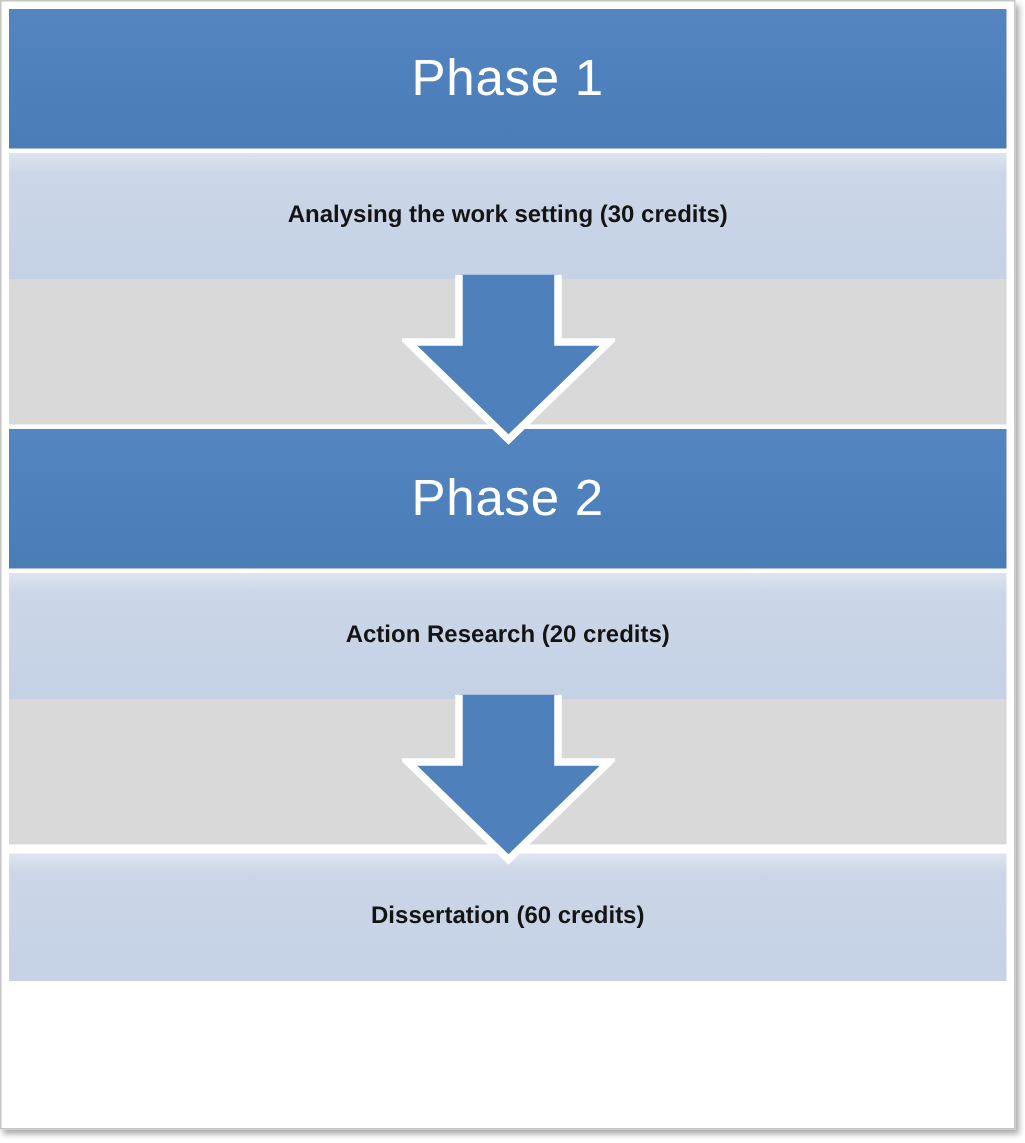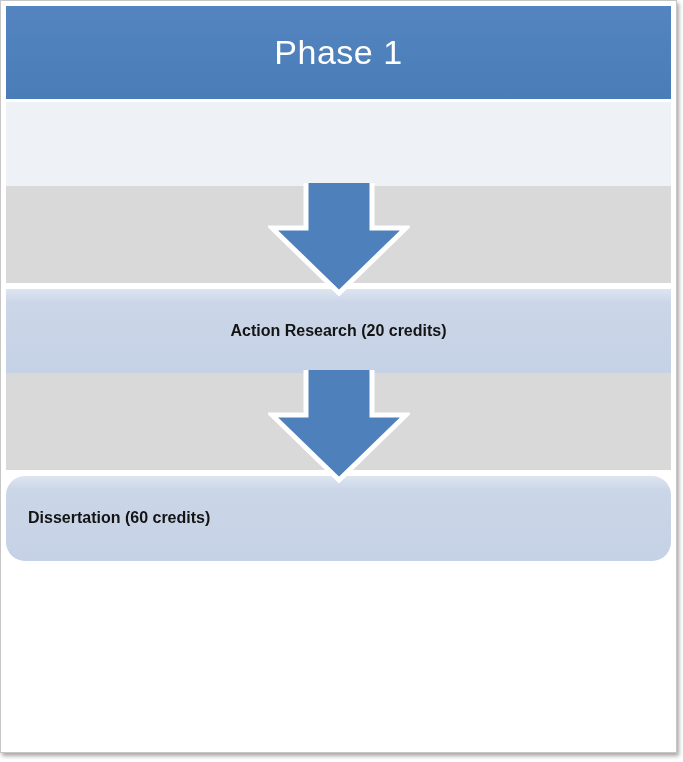--- a/index.html
+++ b/index.html
@@ -42,25 +42,25 @@
     background: linear-gradient(180deg, #dee5f0 0%, #cbd6e8 16%, #c5d1e5 100%);
     display: flex; align-items: center; justify-content: center;
     text-align: center;
     font-weight: bold; font-size: 16px; color: #141414;
     line-height: 1.3;
     padding: 0 22px; box-sizing: border-box;
   }
   .module-full {
     height: 85px; flex: 0 0 85px;
     background: linear-gradient(180deg, #dee5f0 0%, #cbd6e8 16%, #c5d1e5 100%);
-    display: flex; align-items: center; 
+    display: flex; align-items: center; justify-content: center;
     text-align: center;
     font-weight: bold; font-size: 16px; color: #141414;
     line-height: 1.3;
-    padding: 0 22px; box-sizing: border-box; border-radius: 19px;
+    padding: 0 22px; box-sizing: border-box;
   }
   .arrow-band {
     height: 97px; flex: 0 0 97px;
     background: #d9d9d9;
     position: relative; z-index: 2;
   }
   .arrow-band svg {
     position: absolute; left: 50%; top: -3px;
     transform: translateX(-50%);
     display: block;
@@ -71,29 +71,35 @@
 
 <div class="canvas">
   <div class="frame">
     <div class="content">
 
       <div class="phase-header">
         <span class="phase-title">Phase 1</span>
       </div>
       <div class="gap"></div>
       <div class="module-row">
+        <div class="module-box">
+          <span>Analysing the work setting (30 credits)</span>
+        </div>
       </div>
 
       <div class="arrow-band">
         <svg width="142" height="114" viewBox="0 0 142 114">
           <path d="M38,0 L38,45 L4,45 L71,110 L138,45 L104,45 L104,0" fill="#4e80bc" stroke="#ffffff" stroke-width="5" stroke-linejoin="miter" stroke-linecap="butt"></path>
         </svg>
       </div>
 
       <div class="gap"></div>
+      <div class="phase-header">
+        <span class="phase-title">Phase 2</span>
+      </div>
       <div class="gap"></div>
       <div class="module-row">
         <div class="module-box">
           <span>Action Research (20 credits)</span>
         </div>
       </div>
 
       <div class="arrow-band">
         <svg width="142" height="114" viewBox="0 0 142 114">
           <path d="M38,0 L38,45 L4,45 L71,110 L138,45 L104,45 L104,0" fill="#4e80bc" stroke="#ffffff" stroke-width="5" stroke-linejoin="miter" stroke-linecap="butt"></path>

